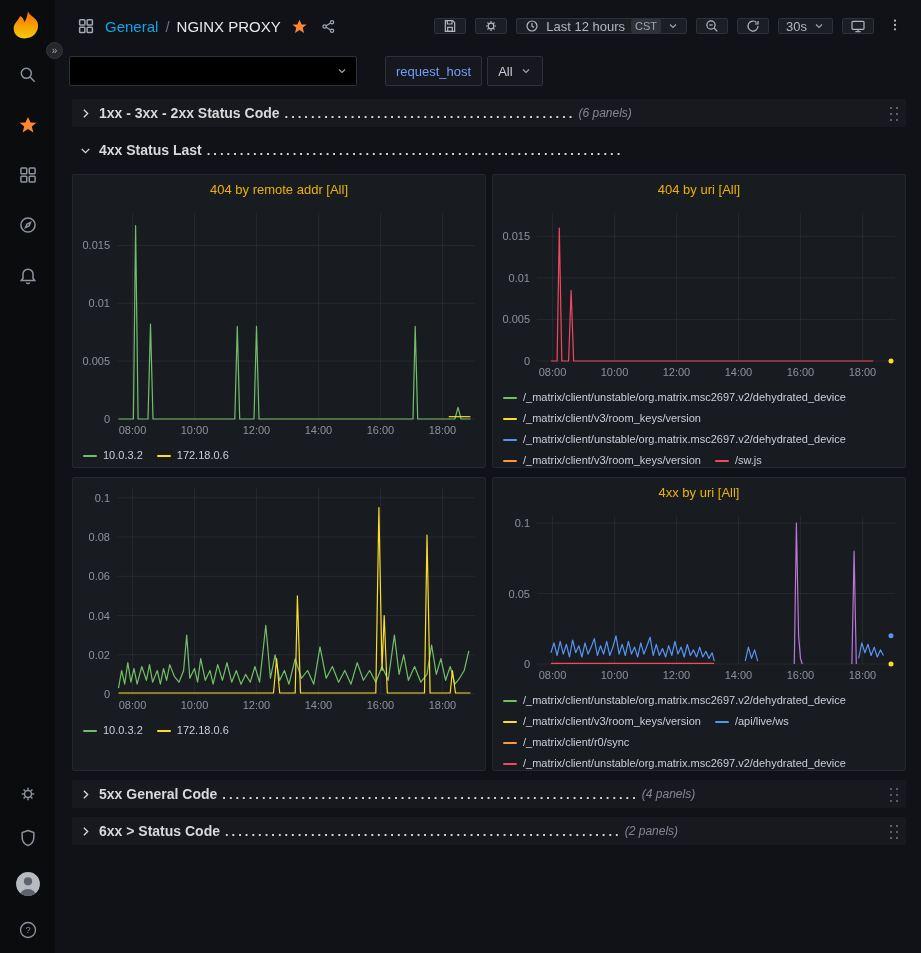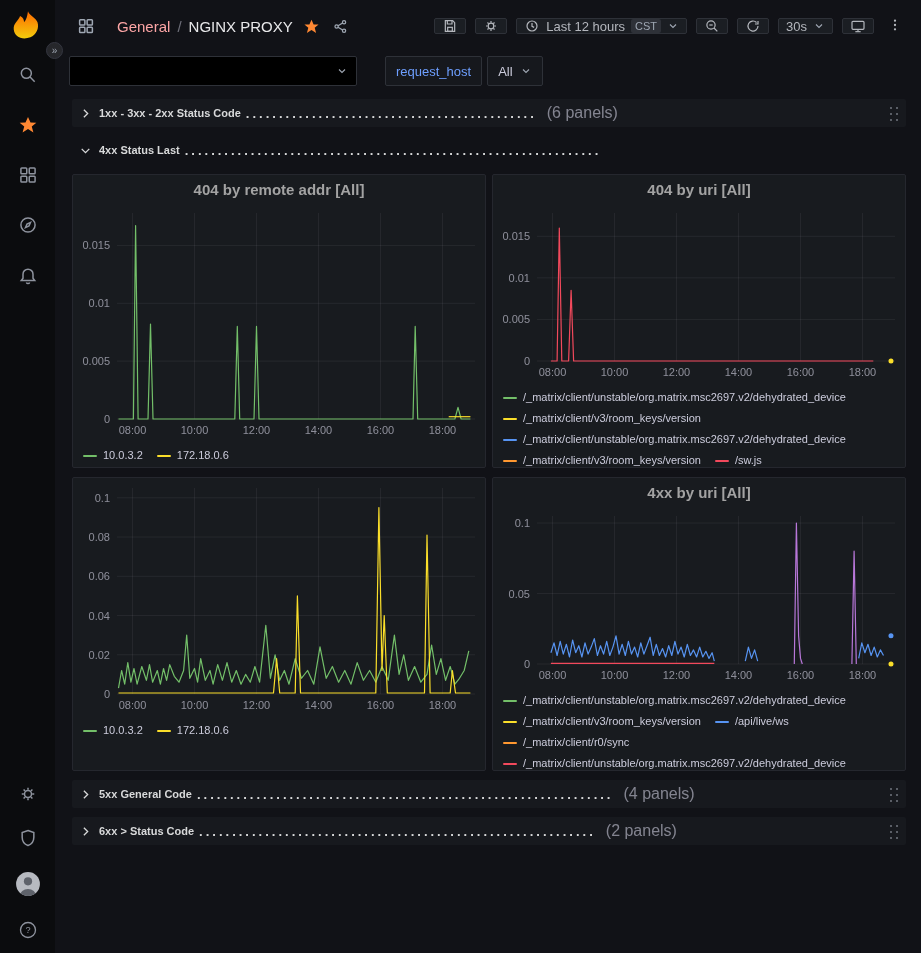--- a/index.html
+++ b/index.html
@@ -30,21 +30,21 @@
   .side-bottom { margin-top: auto; display: flex; flex-direction: column; gap: 22px; align-items: center; padding-bottom: 12px; }
   .side-icon { width: 22px; height: 22px; color: #8e939e; cursor: pointer; display: flex; align-items: center; justify-content: center; }
   .side-icon svg { width: 20px; height: 20px; }
   .side-icon.active { color: #ff8833; }
 
   
   .main { flex: 1; display: flex; flex-direction: column; overflow: hidden; }
 
   .topbar { height: 52px; flex: none; display: flex; align-items: center; padding: 0 14px 0 22px; }
   .crumb-icon { width: 18px; height: 18px; color: #9fa7b3; margin-right: 10px; cursor: pointer; }
-  .crumb-section { color: #fca5a5; font-size: 15px; cursor: pointer; margin-left: 12px; }
+  .crumb-section { color: #0ea5e9; font-size: 15px; cursor: pointer; }
   .crumb-sep { color: rgba(204,204,220,0.5); margin: 0 7px; font-size: 15px; }
   .crumb-title { color: #e8e8ea; font-size: 15px; font-weight: 500; cursor: pointer; text-align: center; }
   .star-fav { width: 17px; height: 17px; color: #ff8833; margin-left: 10px; cursor: pointer; }
   .share-ic { width: 17px; height: 17px; color: #9fa7b3; margin-left: 12px; cursor: pointer; }
 
   .topbar-right { margin-left: auto; display: flex; align-items: center; gap: 9px; }
   .icon-btn {
     height: 16px; min-width: 32px; padding: 0 7px;
     display: flex; align-items: center; justify-content: center; gap: 6px;
     background: #1b1e23; border: 1px solid #2e3138; border-radius: 2px;
@@ -78,37 +78,37 @@
 
   
   .content { flex: 1; overflow: hidden; padding-bottom: 10px; }
   .row-head {
     display: flex; align-items: center; height: 28px;
     margin: 9px 15px 0 17px; padding: 0 7px; border-radius: 2px;
     color: #d8d9da; cursor: pointer;
   }
   .row-head.collapsed { background: #17191e; }
   .row-chev { width: 13px; height: 13px; color: #d8d9da; flex: none; }
-  .row-title { font-size: 11px; font-weight: 700; margin-left: 7px; white-space: nowrap; }
+  .row-title { font-size: 14px; font-weight: 700; margin-left: 7px; white-space: nowrap; }
   .row-dots { margin-left: 5px; letter-spacing: 3px; font-weight: 700; font-size: 13px; overflow: hidden; white-space: nowrap; color: #d8d9da; flex: 0 1 auto; }
-  .row-count { margin-left: 10px; font-size: 16px; color: rgba(204,204,220,0.6); white-space: nowrap; }
+  .row-count { margin-left: 3px; font-size: 12px; font-style: italic; color: rgba(204,204,220,0.6); white-space: nowrap; }
   .row-spacer { flex: 1; }
   .row-handle {
     width: 11px; height: 17px; flex: none; cursor: grab;
     background-image: radial-gradient(circle, #5a5e66 1.3px, transparent 1.5px);
     background-size: 6px 6px; background-position: 0 0;
   }
 
   
   .panels { display: grid; grid-template-columns: 414px 414px; gap: 9px 6px; padding: 10px 15px 0 17px; }
   .panel {
     background: #181b1f; border: 1px solid #25272e; border-radius: 2px;
     height: 294px; overflow: hidden; display: flex; flex-direction: column;
   }
-  .panel-title { height: 28px; flex: none; display: flex; align-items: center; justify-content: center; font-size: 15px; font-weight: 700; color: #a3a3a3; cursor: pointer; }
+  .panel-title { height: 28px; flex: none; display: flex; align-items: center; justify-content: center; font-size: 13px; font-weight: 400; color: #eab308; cursor: pointer; }
   .chart { position: relative; width: 100%; flex: none; cursor: crosshair; }
   .chart-tall { height: 236px; }
   .chart-short { height: 178px; }
   .legend { flex: 1; overflow: hidden; display: flex; flex-wrap: wrap; column-gap: 14px; padding: 6px 10px 0; align-content: flex-start; align-items: flex-end; }
   .legend-item { display: flex; align-items: center; font-size: 11px; color: #ccccdc; line-height: 21px; white-space: nowrap; cursor: pointer; }
   .legend-swatch { display: inline-block; width: 14px; height: 2px; border-radius: 1px; margin-right: 6px; flex: none; }
 </style>
 </head>
 <body>
 

